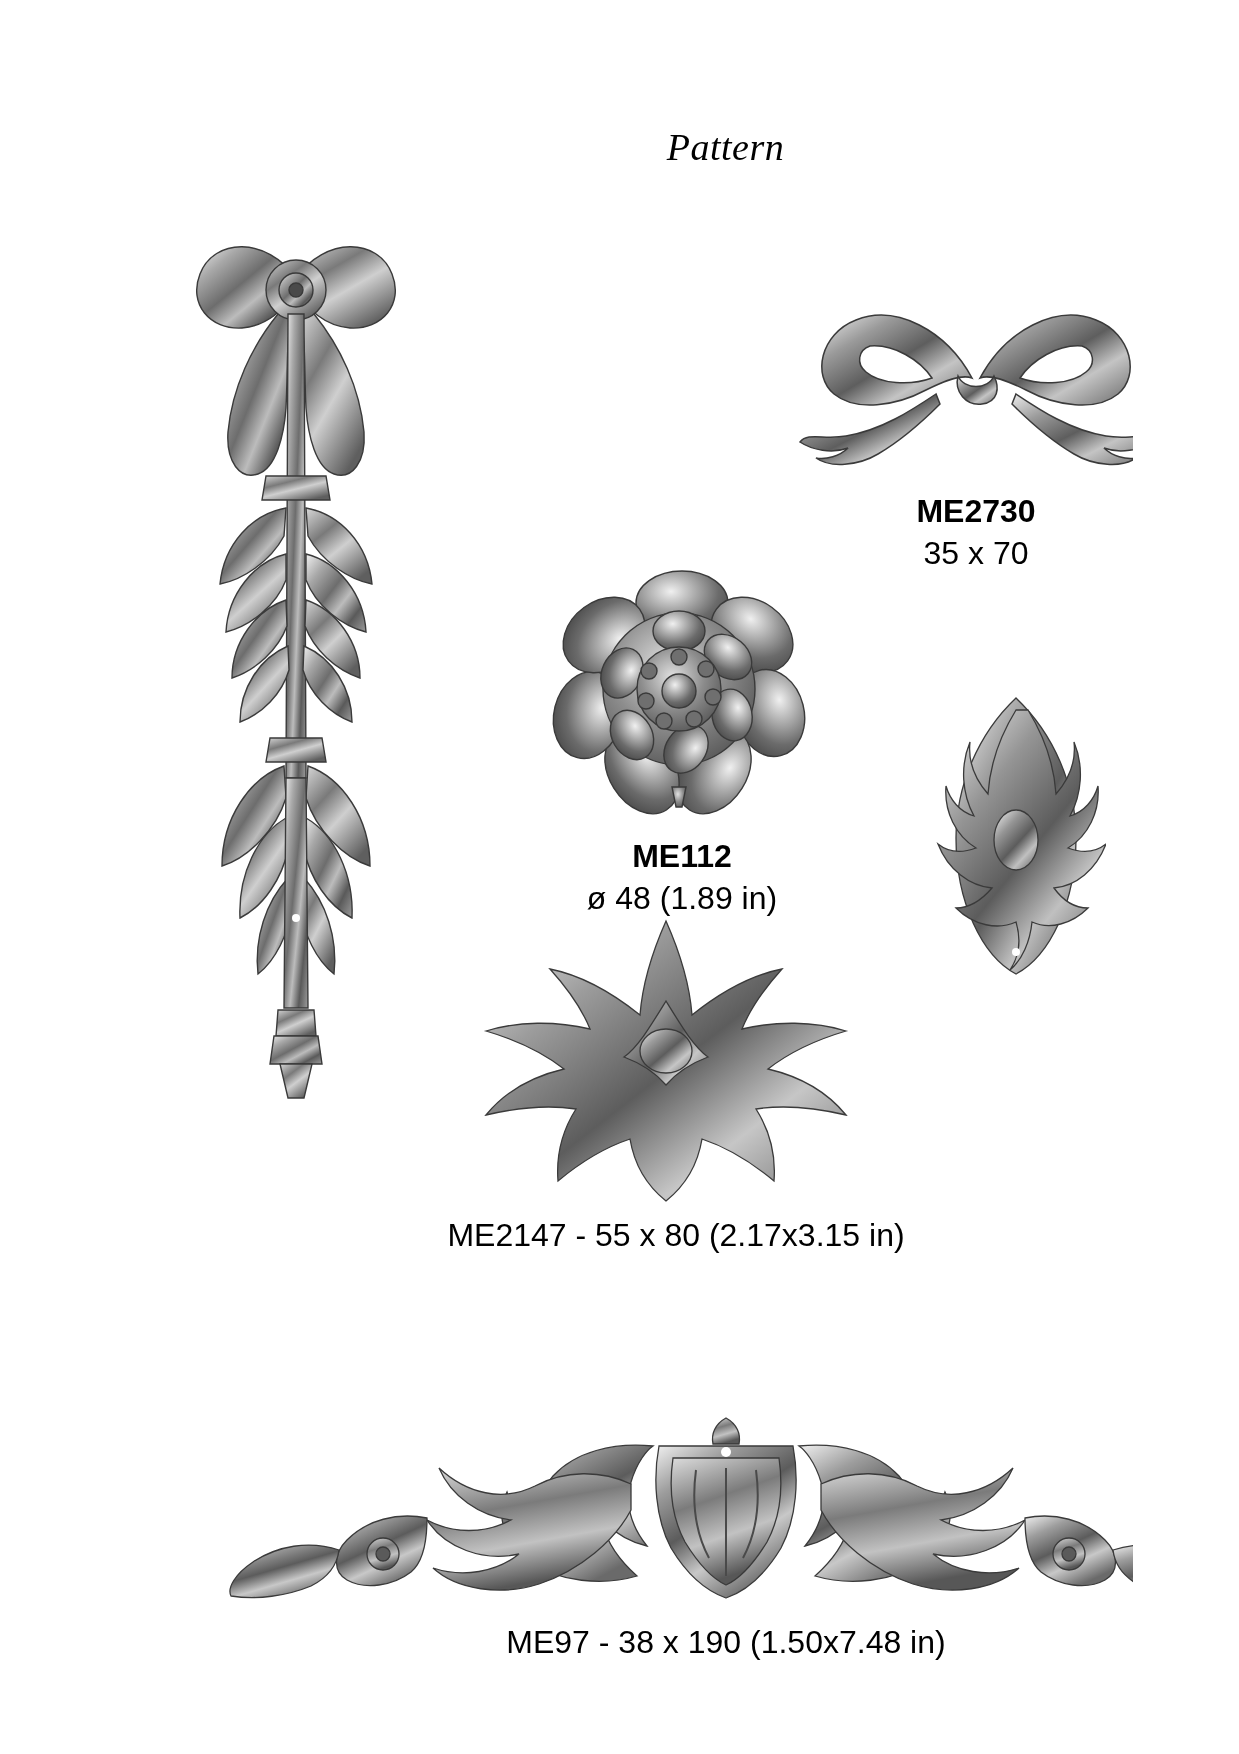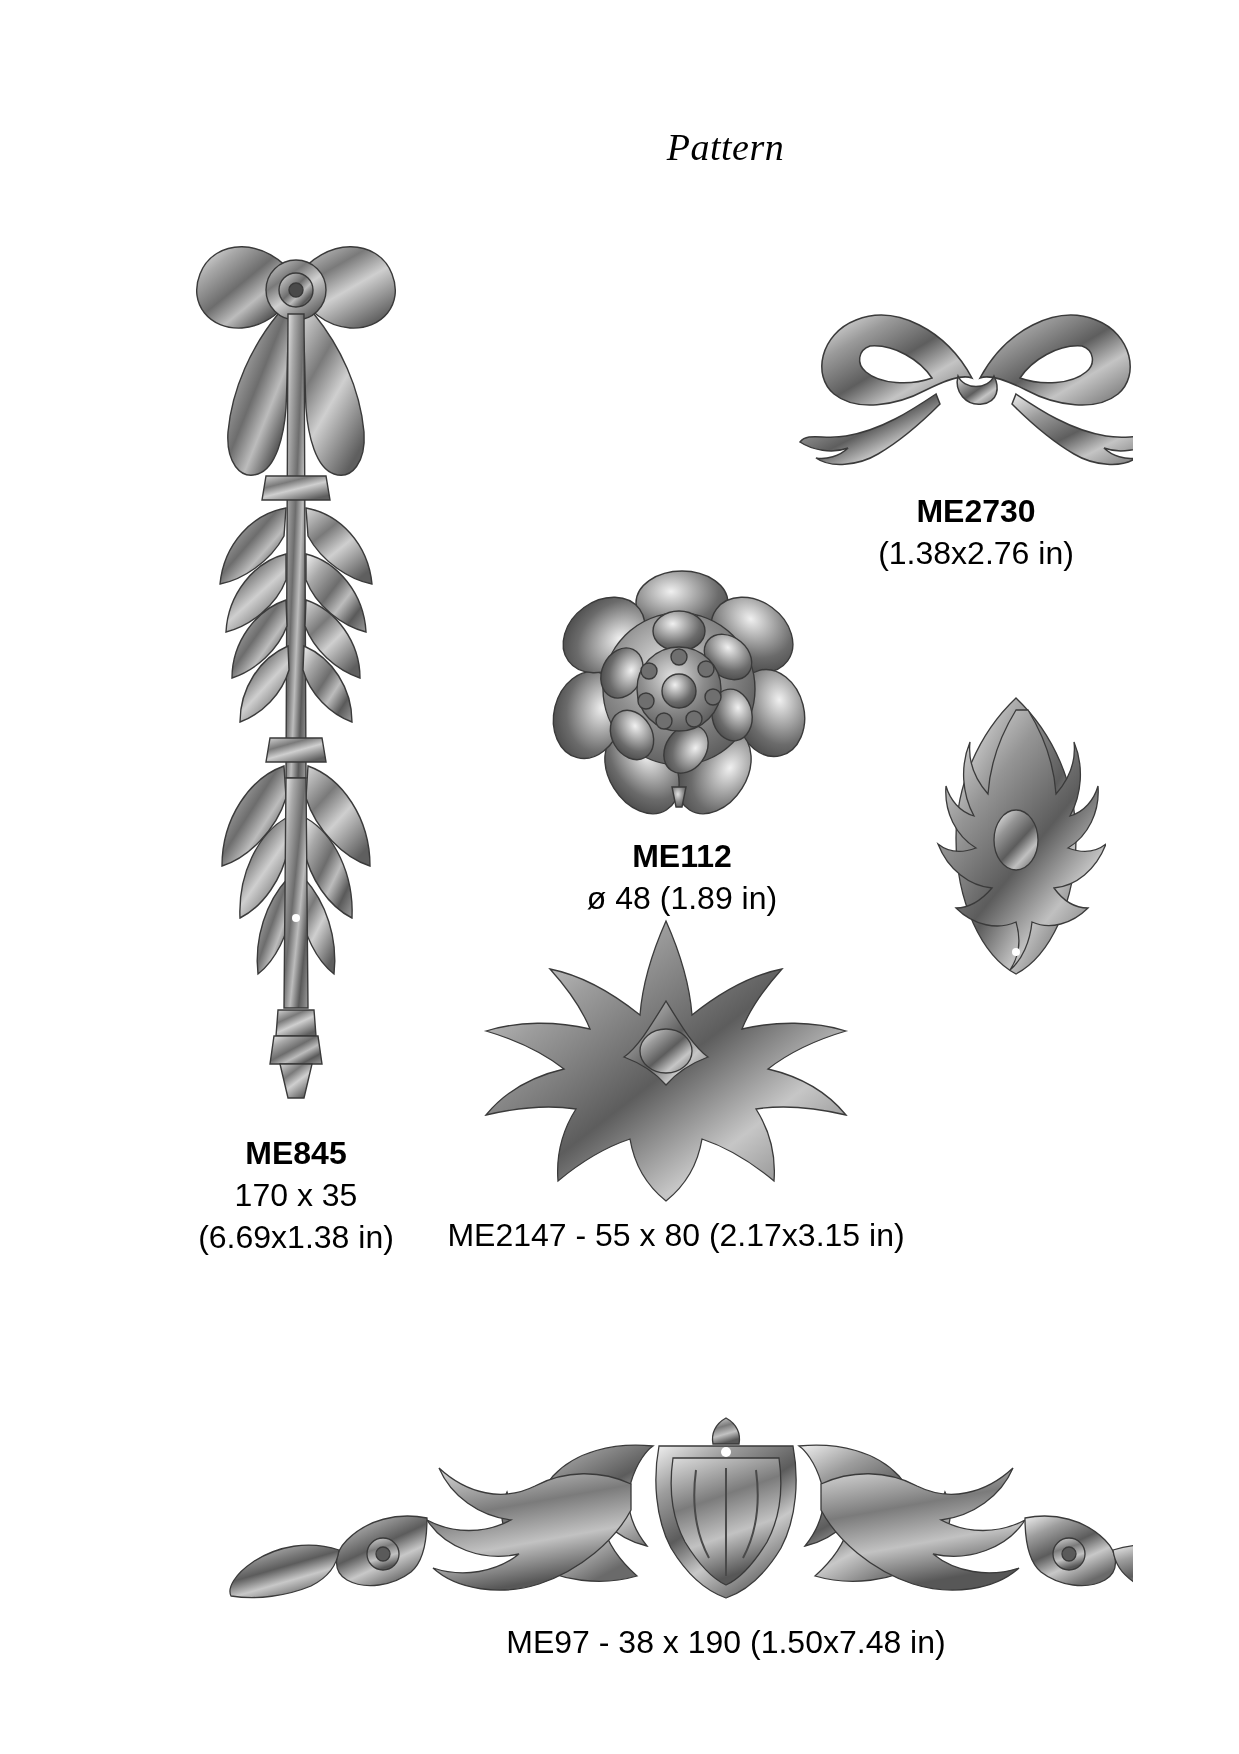--- a/index.html
+++ b/index.html
@@ -115,25 +115,20 @@
           <path fill="url(#mg1b)" d="M138 660 C160 684 172 720 168 756 C150 742 138 716 134 690 Z"></path>
           <path fill="url(#mg1)" d="M120 560 L140 560 L142 790 L118 790 Z"></path>
 
           <path fill="url(#mg1b)" d="M112 792 L148 792 L150 818 L110 818 Z"></path>
           <path fill="url(#mg1)" d="M108 818 L152 818 L156 846 L104 846 Z"></path>
           <path fill="url(#mg1b)" d="M114 846 L146 846 L138 880 L122 880 Z"></path>
           <circle cx="130" cy="700" r="4" fill="#ffffff" stroke="none"></circle>
         </g>
       </svg>
     </div>
-    <div class="caption" style="margin-top:14px;">
-      <div class="code">ME845</div>
-      <div>170 x 35</div>
-      <div>(6.69x1.38 in)</div>
-    </div>
   </div>
 
   <div class="item" style="left:680px; top:290px; width:380px;">
     <div class="art">
       <svg width="380" height="190" viewBox="0 0 380 190">
         <defs>
           <linearGradient id="mg2" x1="0" y1="0" x2="1" y2="1">
             <stop offset="0%" stop-color="#ededed"></stop>
             <stop offset="25%" stop-color="#9a9a9a"></stop>
             <stop offset="50%" stop-color="#5e5e5e"></stop>
@@ -147,21 +142,21 @@
           <path d="M194 88 C220 40 270 14 310 30 C346 44 354 86 332 104 C310 122 270 116 240 100 C220 90 204 84 194 88 Z
                    M296 56 C272 54 246 70 234 88 C256 96 286 94 300 82 C310 74 308 60 296 56 Z"></path>
           <path d="M172 86 C178 100 202 100 208 86 C214 98 212 112 196 114 C180 116 168 102 172 86 Z"></path>
           <path d="M150 104 C126 120 96 140 60 146 C38 150 22 142 14 152 C26 160 46 164 62 158 C54 166 40 170 30 168 C44 178 72 176 92 164 C116 150 140 128 154 114 Z"></path>
           <path d="M230 104 C254 120 284 140 320 146 C342 150 358 142 366 152 C354 160 334 164 318 158 C326 166 340 170 350 168 C336 178 308 176 288 164 C264 150 240 128 226 114 Z"></path>
         </g>
       </svg>
     </div>
     <div class="caption" style="margin-top:10px;">
       <div class="code">ME2730</div>
-      <div>(1.38x2.76 in)</div>
+      <div>35 x 70</div>
     </div>
   </div>
 
   <div class="item" style="left:440px; top:565px; width:272px;">
     <div class="art">
       <svg width="272" height="258" viewBox="0 0 272 258">
         <defs>
           <radialGradient id="mg3" cx="38%" cy="32%" r="72%">
             <stop offset="0%" stop-color="#f0f0f0"></stop>
             <stop offset="40%" stop-color="#a6a6a6"></stop>

